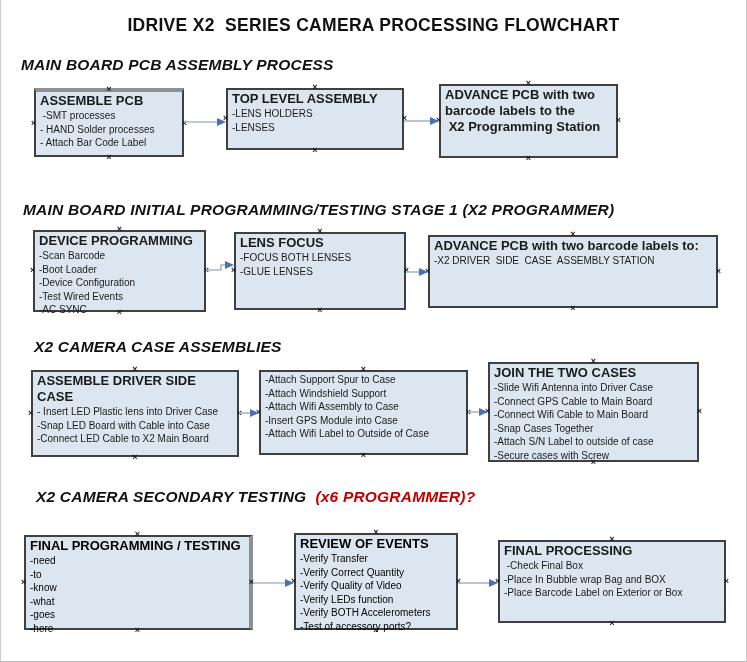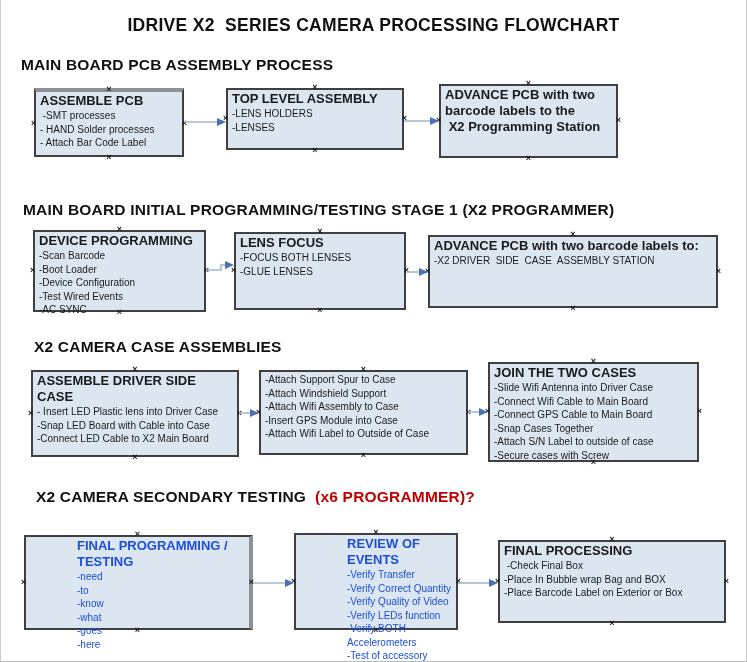--- a/index.html
+++ b/index.html
@@ -7,34 +7,34 @@
     position:relative;width:747px;height:662px;background:#ffffff;
     font-family:"Liberation Sans","DejaVu Sans",sans-serif;color:#1a1a1a;
     border-left:1px solid #cccccc;border-right:1px solid #cccccc;border-bottom:1px solid #bbbbbb;
     box-sizing:border-box;overflow:hidden;
   }
   .page-title{
     position:absolute;left:0;right:0;top:15px;text-align:center;
     font-size:17.5px;font-weight:bold;white-space:pre;letter-spacing:.3px;color:#111;
   }
   .sec-head{
-    position:absolute;font-size:15.5px;font-weight:bold;white-space:pre;letter-spacing:.2px;color:#111;
+    position:absolute;font-size:15.5px;font-weight:bold;white-space:pre;letter-spacing:.2px;color:#111;font-style:italic;
   }
   .sec-head .red-part{color:#c00000;}
   #sec1{left:20px;top:56px;}
   #sec2{left:22px;top:201px;}
   #sec3{left:33px;top:338px;}
   #sec4{left:35px;top:488px;}
   .box{
     position:absolute;background:#dce6f1;border:2px solid #404040;
     box-sizing:border-box;padding:1px 4px 0 4px;overflow:visible;
   }
   .box-title{font-size:13px;font-weight:bold;line-height:16px;white-space:pre-wrap;}
   .box-item{font-size:10px;line-height:13.5px;white-space:pre-wrap;}
-  .box.red .box-title,.box.red .box-item{color:#1d4ed8;margin-left:47px;}
+  .box.red .box-title,.box.red .box-item{color:#000000;}
   
   #box-a{left:33px;top:88px;width:150px;height:69px;border-top:4px solid #8e9093;}
   #box-b{left:225px;top:88px;width:178px;height:62px;}
   #box-c{left:438px;top:84px;width:179px;height:74px;}
   #box-d{left:32px;top:230px;width:173px;height:82px;}
   #box-e{left:233px;top:232px;width:172px;height:78px;}
   #box-f{left:427px;top:235px;width:290px;height:73px;}
   #box-g{left:30px;top:370px;width:208px;height:87px;}
   #box-h{left:258px;top:370px;width:209px;height:85px;}
   #box-i{left:487px;top:362px;width:211px;height:100px;}
@@ -145,22 +145,22 @@
     <div class="box-item">-Attach Wifi Label to Outside of Case</div>
   <span class="handle h-t">×</span>
       <span class="handle h-b">×</span>
       <span class="handle h-l">×</span>
       <span class="handle h-r">×</span>
     </div>
 
   <div class="box" id="box-i">
     <div class="box-title">JOIN THE TWO CASES</div>
     <div class="box-item">-Slide Wifi Antenna into Driver Case</div>
+    <div class="box-item">-Connect GPS Cable to Main Board</div>
     <div class="box-item">-Connect Wifi Cable to Main Board</div>
-    <div class="box-item">-Connect GPS Cable to Main Board</div>
     <div class="box-item">-Snap Cases Together</div>
     <div class="box-item">-Attach S/N Label to outside of case</div>
     <div class="box-item">-Secure cases with Screw</div>
   <span class="handle h-t">×</span>
       <span class="handle h-b">×</span>
       <span class="handle h-l">×</span>
       <span class="handle h-r">×</span>
     </div>
 
   <div class="box red" id="box-j">

